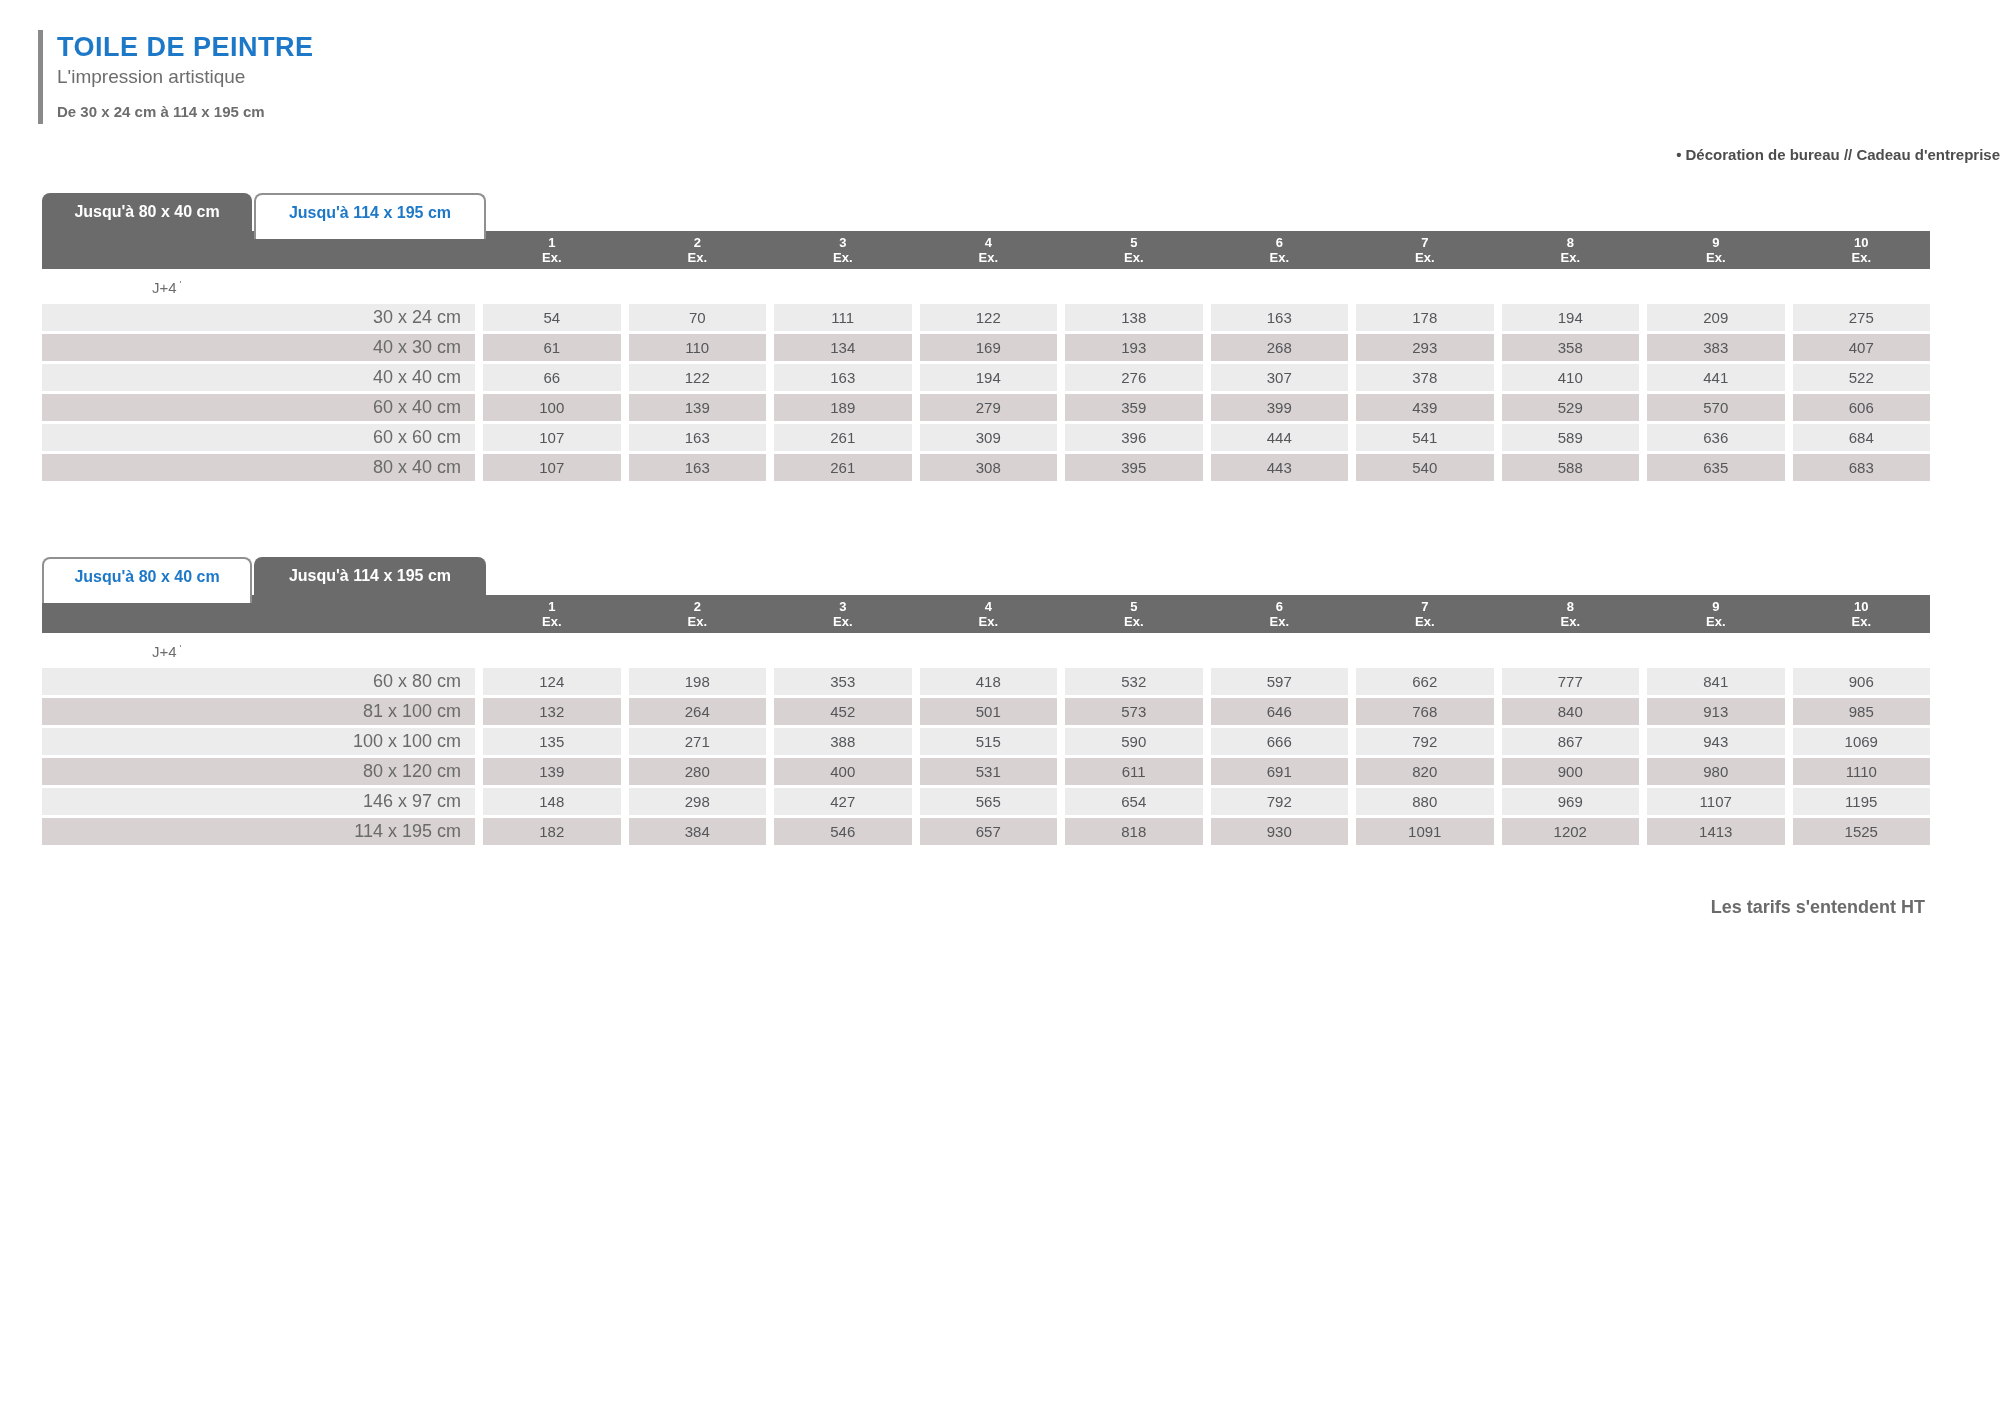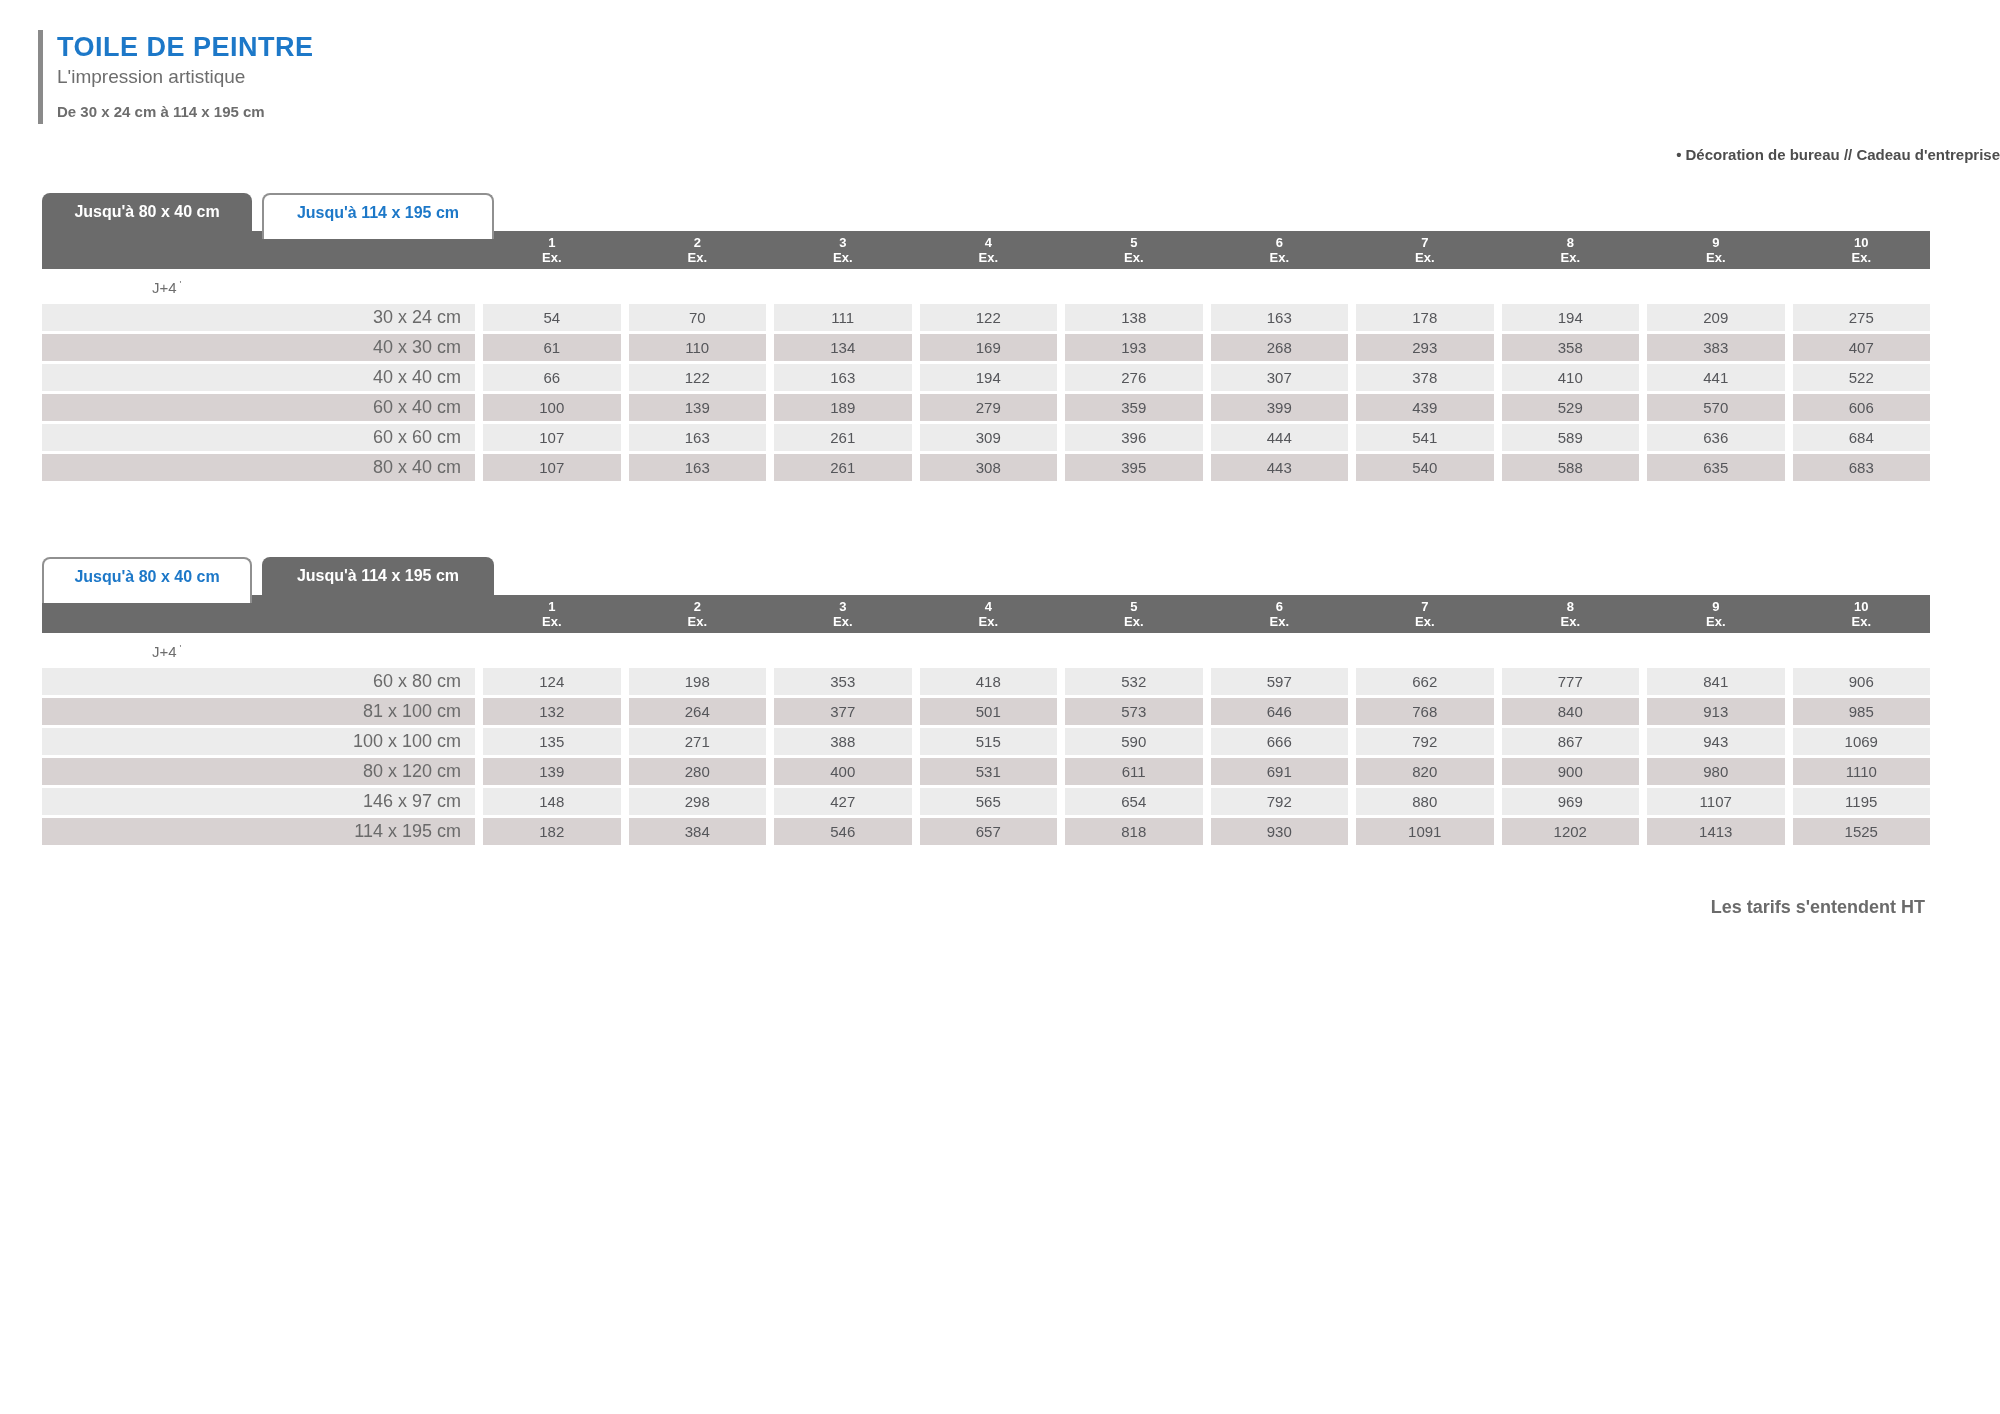--- a/index.html
+++ b/index.html
@@ -49,21 +49,21 @@
     text-align:right;
   }
   .tagline .bullet{margin-right:4px;}
   
   .group{margin-left:42px;width:1888px;}
   .group.first{margin-top:28px;}
   .group.second{margin-top:74px;}
   .tab-row{
     display:flex;
     align-items:flex-end;
-    gap:10px;
+    gap:2px;
     height:40px;
     position:relative;
     z-index:2;
   }
   .tab{
     display:flex;
     align-items:center;
     justify-content:center;
     font-size:16px;
     font-weight:bold;
@@ -348,21 +348,21 @@
         <div class="cell">597</div>
         <div class="cell">662</div>
         <div class="cell">777</div>
         <div class="cell">841</div>
         <div class="cell">906</div>
       </div>
       <div class="price-row even">
         <div class="row-label">81 x 100 cm</div>
         <div class="cell">132</div>
         <div class="cell">264</div>
-        <div class="cell">377</div>
+        <div class="cell">452</div>
         <div class="cell">501</div>
         <div class="cell">573</div>
         <div class="cell">646</div>
         <div class="cell">768</div>
         <div class="cell">840</div>
         <div class="cell">913</div>
         <div class="cell">985</div>
       </div>
       <div class="price-row odd">
         <div class="row-label">100 x 100 cm</div>

